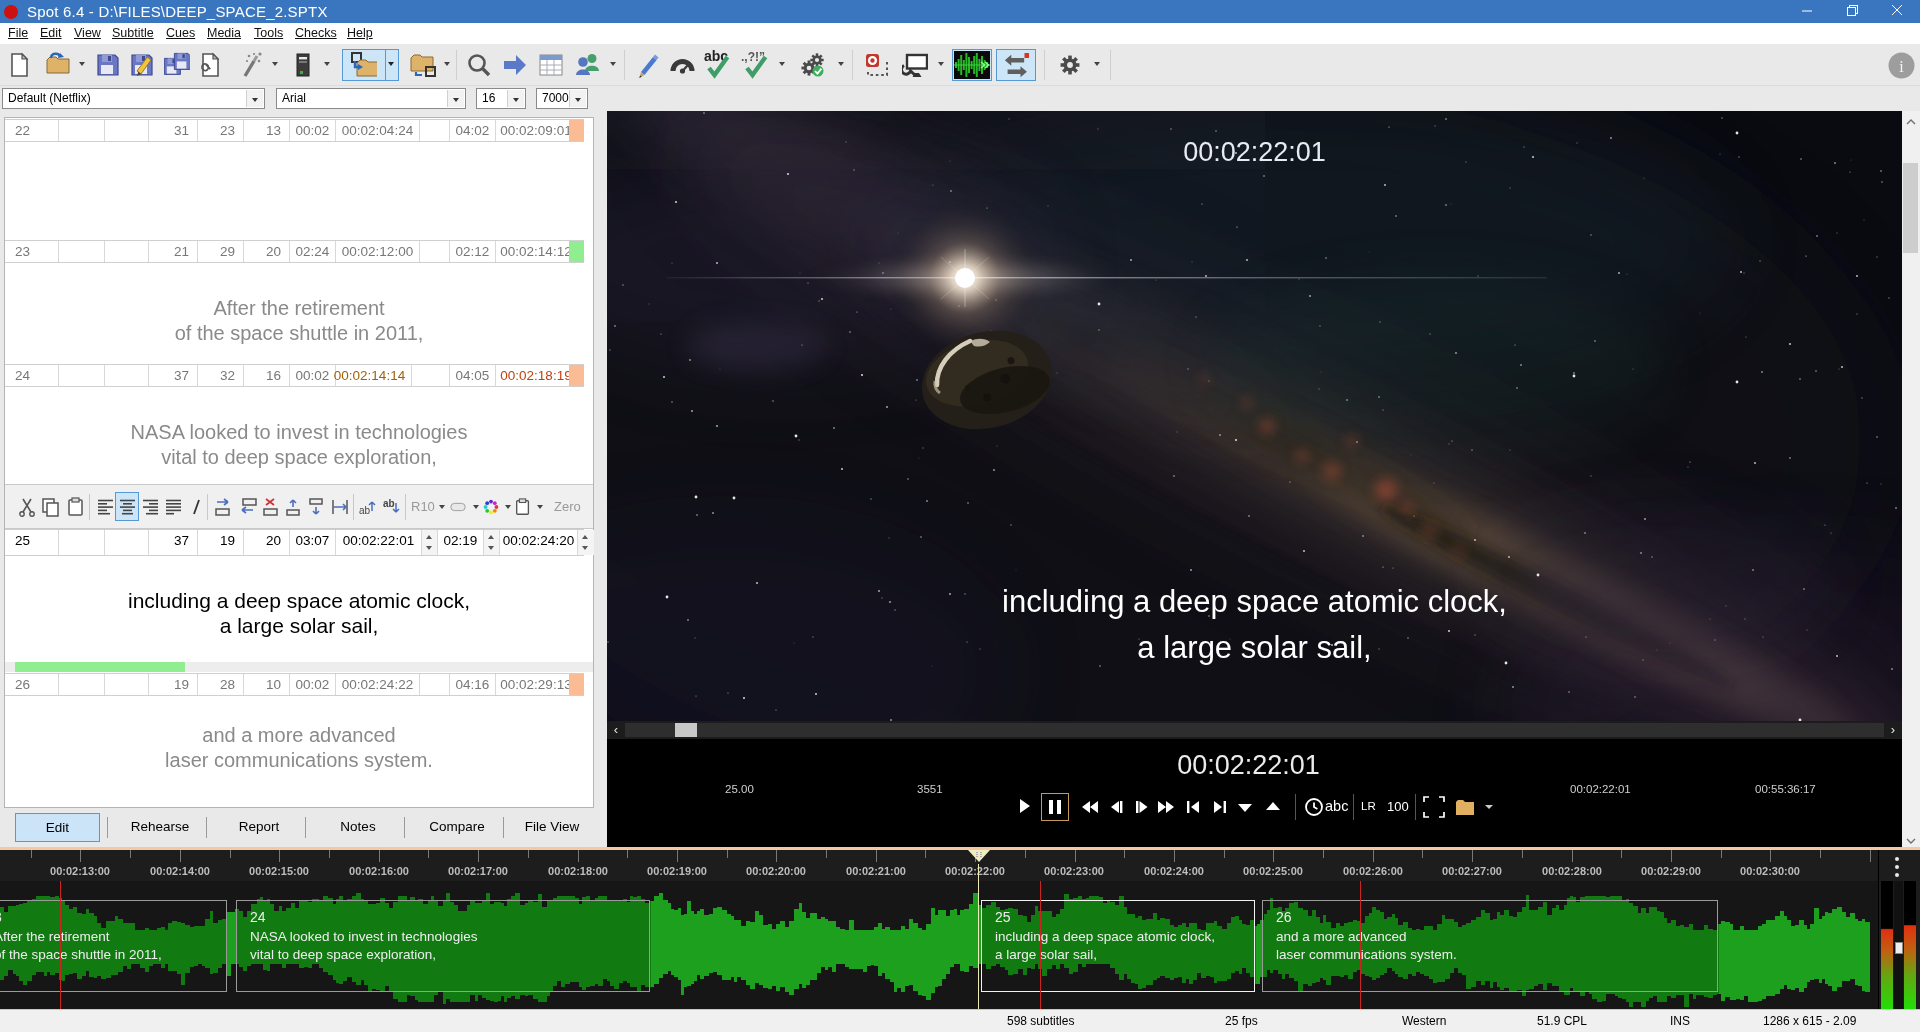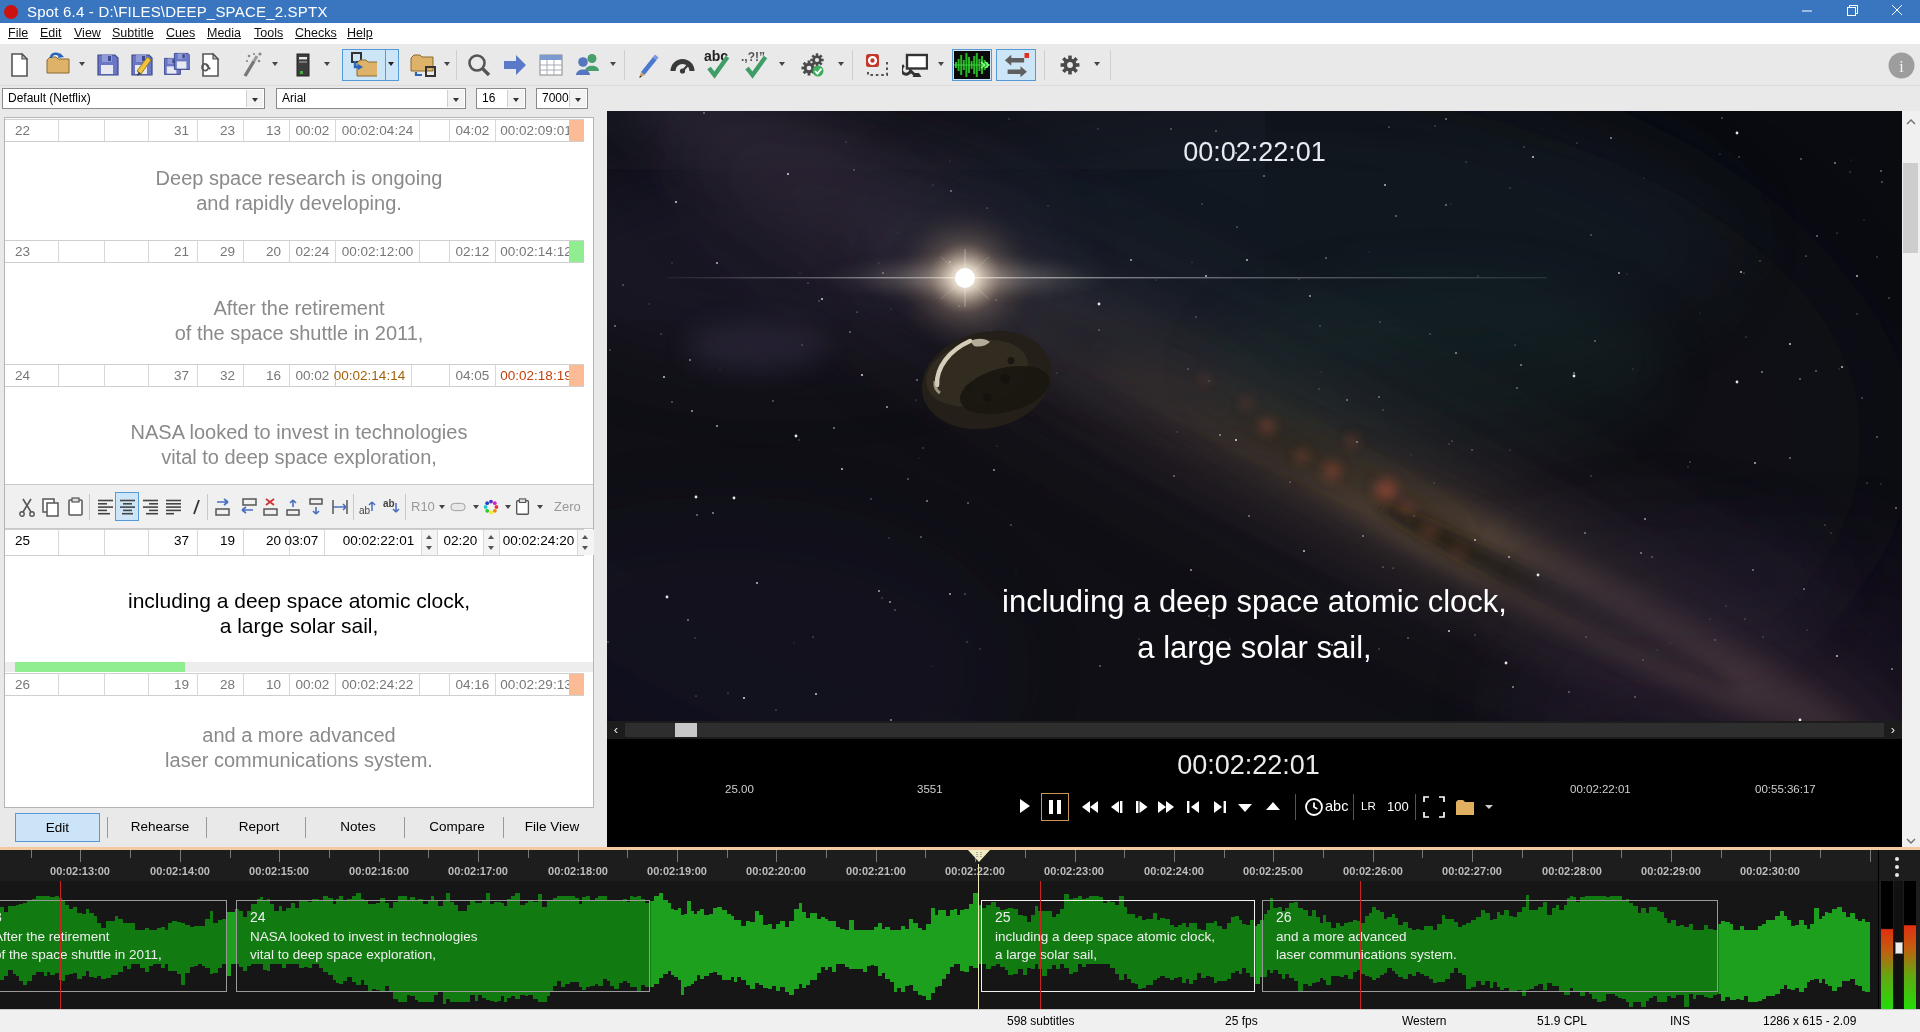--- a/index.html
+++ b/index.html
@@ -383,21 +383,20 @@
       <div class="hc r" style="left:144px;width:49px;color:#777">31</div>
       <div class="hc r" style="left:193px;width:46px;color:#777">23</div>
       <div class="hc r" style="left:239px;width:46px;color:#777">13</div>
       <div class="hc c" style="left:285px;width:46px;color:#777">00:02</div>
       <div class="hc c" style="left:331px;width:84px;color:#777">00:02:04:24</div>
       <div class="hc" style="left:415px;width:30px"></div>
       <div class="hc c" style="left:445px;width:46px;color:#777">04:02</div>
       <div class="hc c" style="left:491px;width:80px;color:#777;border-right:none">00:02:09:01</div>
       <div class="tag" style="background:#fbbb94"></div>
     </div>
-    <div class="sub" style="top:48px">Deep space research is ongoing<br>and rapidly developing.</div>
     <div class="hdr" style="top:122px;height:23px">
       <div class="hc" style="left:10px;width:44px;color:#777">23</div>
       <div class="hc" style="left:54px;width:46px"></div>
       <div class="hc" style="left:100px;width:44px"></div>
       <div class="hc r" style="left:144px;width:49px;color:#777">21</div>
       <div class="hc r" style="left:193px;width:46px;color:#777">29</div>
       <div class="hc r" style="left:239px;width:46px;color:#777">20</div>
       <div class="hc c" style="left:285px;width:46px;color:#777">02:24</div>
       <div class="hc c" style="left:331px;width:84px;color:#777">00:02:12:00</div>
       <div class="hc" style="left:415px;width:30px"></div>
@@ -567,24 +566,24 @@
       <div class="caret" style="left:532px;top:20px"></div>
       <div style="position:absolute;left:549px;top:14px;font-size:13px;color:#999">Zero</div>
     </div>
     <div class="hdr" style="top:411px;height:27px">
       <div class="hc" style="left:10px;width:44px;color:#000">25</div>
       <div class="hc" style="left:54px;width:46px"></div>
       <div class="hc" style="left:100px;width:44px"></div>
       <div class="hc r" style="left:144px;width:49px;color:#000">37</div>
       <div class="hc r" style="left:193px;width:46px;color:#000">19</div>
       <div class="hc r" style="left:239px;width:46px;color:#000">20</div>
-      <div class="hc c" style="left:274px;width:46px;color:#000">03:07</div>
+      <div class="hc c" style="left:285px;width:46px;color:#000">03:07</div>
       <div class="hc c" style="left:331px;width:86px;color:#000">00:02:22:01</div>
       <div class="spin" style="left:417px"></div>
-      <div class="hc c" style="left:433px;width:46px;color:#000">02:20</div>
+      <div class="hc c" style="left:433px;width:46px;color:#000">02:19</div>
       <div class="spin" style="left:479px"></div>
       <div class="hc c" style="left:495px;width:78px;color:#000">00:02:24:20</div>
       <div class="spin" style="left:573px;border-right:none"></div>
     </div>
     <div class="sub" style="top:471px;color:#000;font-size:21px">including a deep space atomic clock,<br>a large solar sail,</div>
     <div class="abs" style="left:0;top:544px;width:588px;height:10px;background:#ededed">
       <div style="position:absolute;left:10px;top:0;width:170px;height:10px;background:#90ee90"></div>
     </div>
     <div class="hdr" style="top:555px;height:23px">
       <div class="hc" style="left:10px;width:44px;color:#777">26</div>

